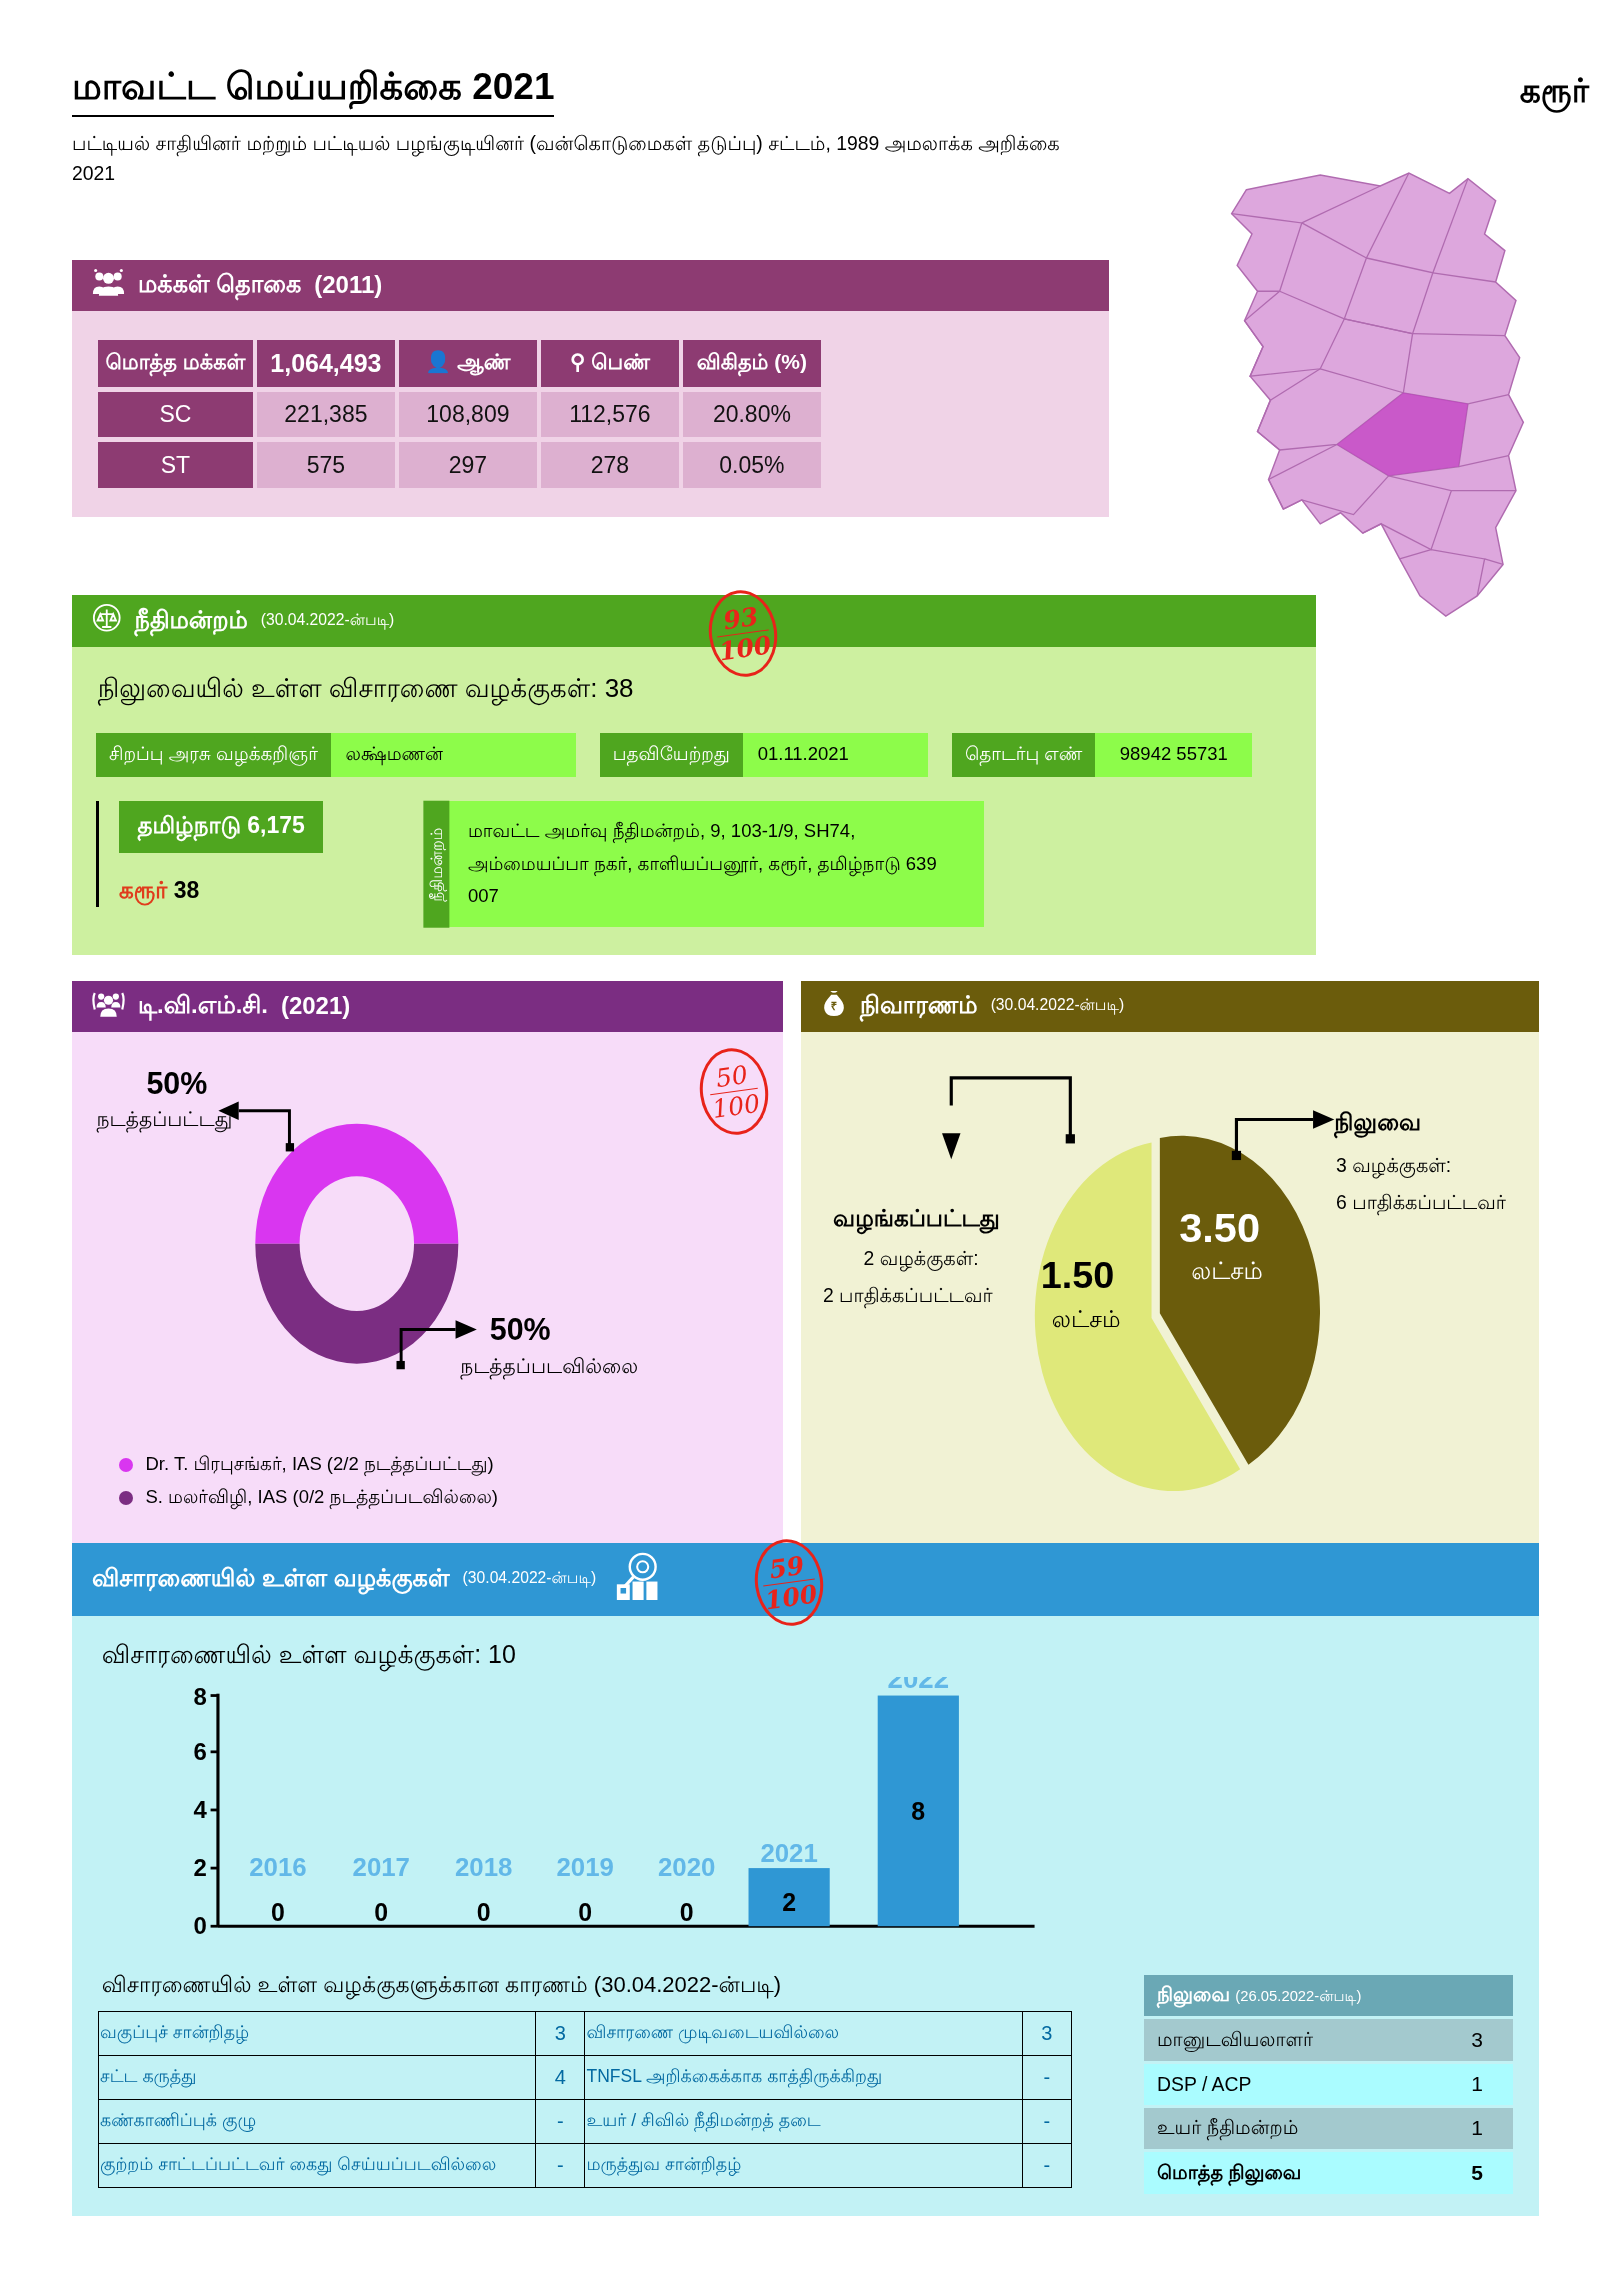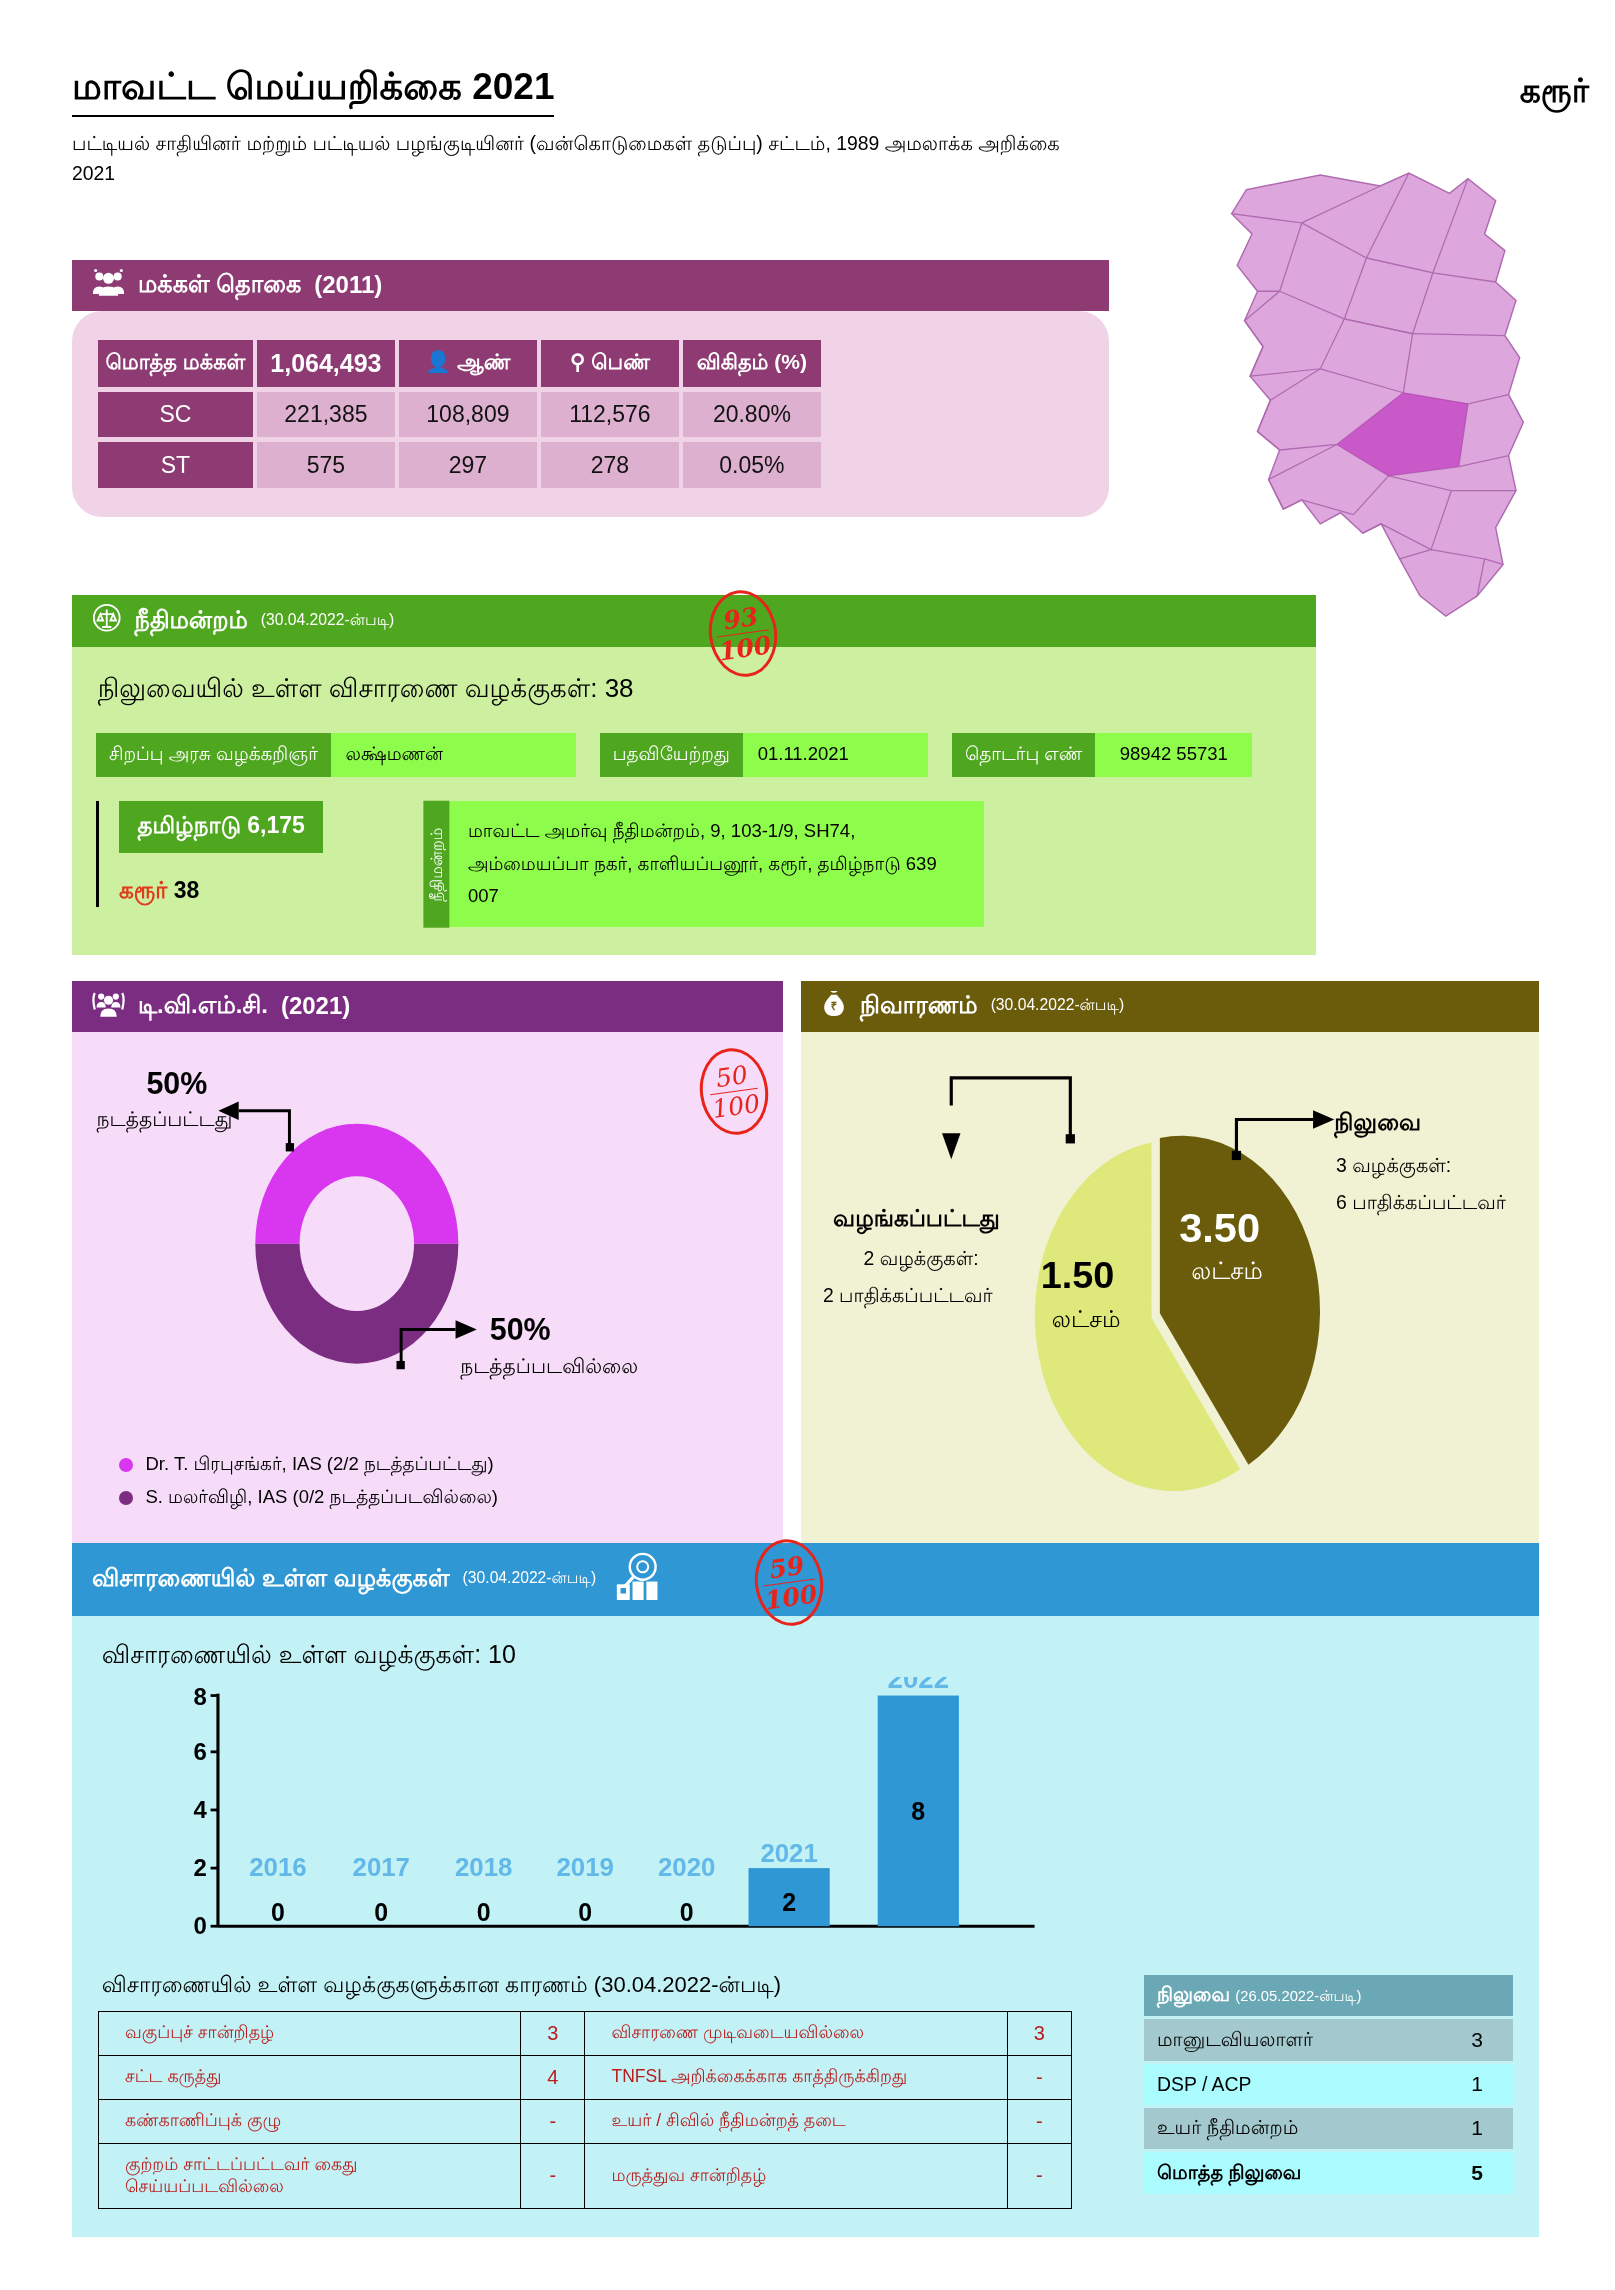--- a/index.html
+++ b/index.html
@@ -32,21 +32,21 @@
   .bar {
     display: flex; align-items: center; gap: 13px;
     padding: 8.3px 20px; color: #fff; font-size: 24px; font-weight: bold;
     position: relative;
   }
   .bar .date { font-size: 15.7px; font-weight: normal; }
 
   
   .pop-panel { position: absolute; left: 72px; top: 260px; width: 1037px; }
   .pop-bar { background: #8d3b72; }
-  .pop-body { background: #f0d3e7; padding: 24px 12px 24px 22px; border-radius: 30px; }
+  .pop-body { background: #f0d3e7; padding: 24px 12px 24px 22px; }
   table.popt { border-collapse: separate; border-spacing: 4.6px 5.5px; }
   table.popt td {
     text-align: center; font-size: 23px; padding: 9.2px 7.4px; color:#111;
     min-width: 138px;
   }
   table.popt td.hd { background: #8d3b72; color: #fff; font-weight: bold; font-size: 21px; }
   table.popt td.hd.num { font-size: 25px; }
   table.popt td.rl { background: #8d3b72; color: #fff; font-size: 23px; min-width: 140px;}
   table.popt td.val { background: #ddb0d0; }
 
@@ -88,21 +88,21 @@
 
   
   .inv-panel { position: absolute; left: 72px; top: 1543px; width: 1467px; }
   .inv-bar { background: #2f97d4; }
   .inv-body { background: #c2f2f5; padding: 18.5px 26px 28px 26px; }
   .inv-count { font-size: 25px; color:#000; margin: 5.5px 0 5.5px 3.7px; }
 
   
   .reason-title { font-size: 22px; color: #000; margin: 14.8px 0 11px 3.7px; }
   table.rt { border-collapse: collapse; width: 974px; }
-  table.rt td { border: 1.8px solid #000; font-size: 17.5px; padding: 10px 26px; color:#b91c1c; background:#c2f2f5;margin-top:20px;}
+  table.rt td { border: 1.8px solid #000; font-size: 17.5px; padding: 10px 1px; color:#0369a1; background:#c2f2f5;margin-top:20px;}
   table.rt td.n { text-align: center; width: 48px; font-size: 20px; }
   table.rt td.l { width: 425px; }
 
   
   .pend-wrap { position: absolute; right: 0px; top: 0px; width: 369px; }
   table.pt { border-collapse: separate; border-spacing: 0 3.7px; width: 369px; }
   table.pt td { font-size: 19.4px; padding: 8.3px 13px; color:#000; }
   table.pt td.num { text-align:center; width: 72px; font-size: 21px; }
   table.pt .hrow td { background: #6aa8b5; color:#fff; font-weight: bold; font-size: 19.4px; }
   table.pt .hrow td .sm { font-weight: normal; font-size: 14.8px; }

